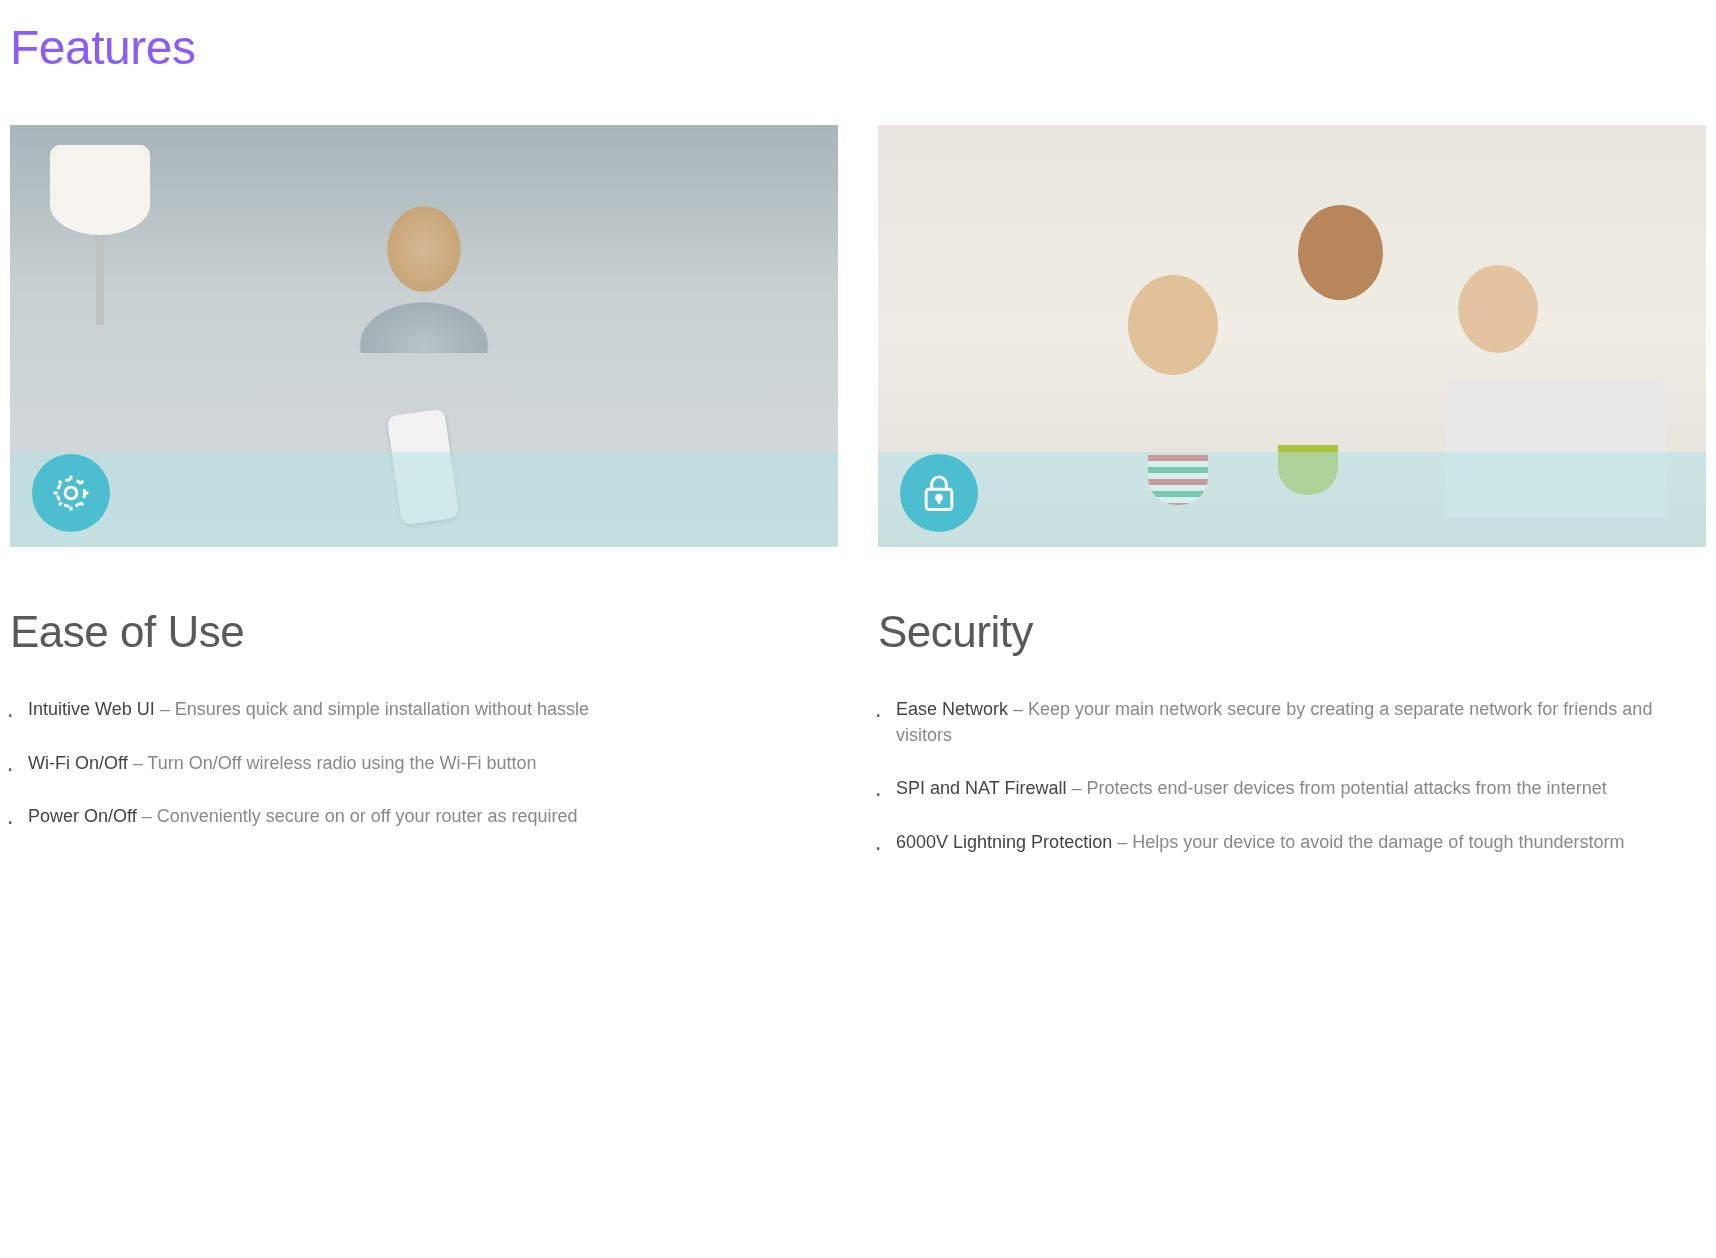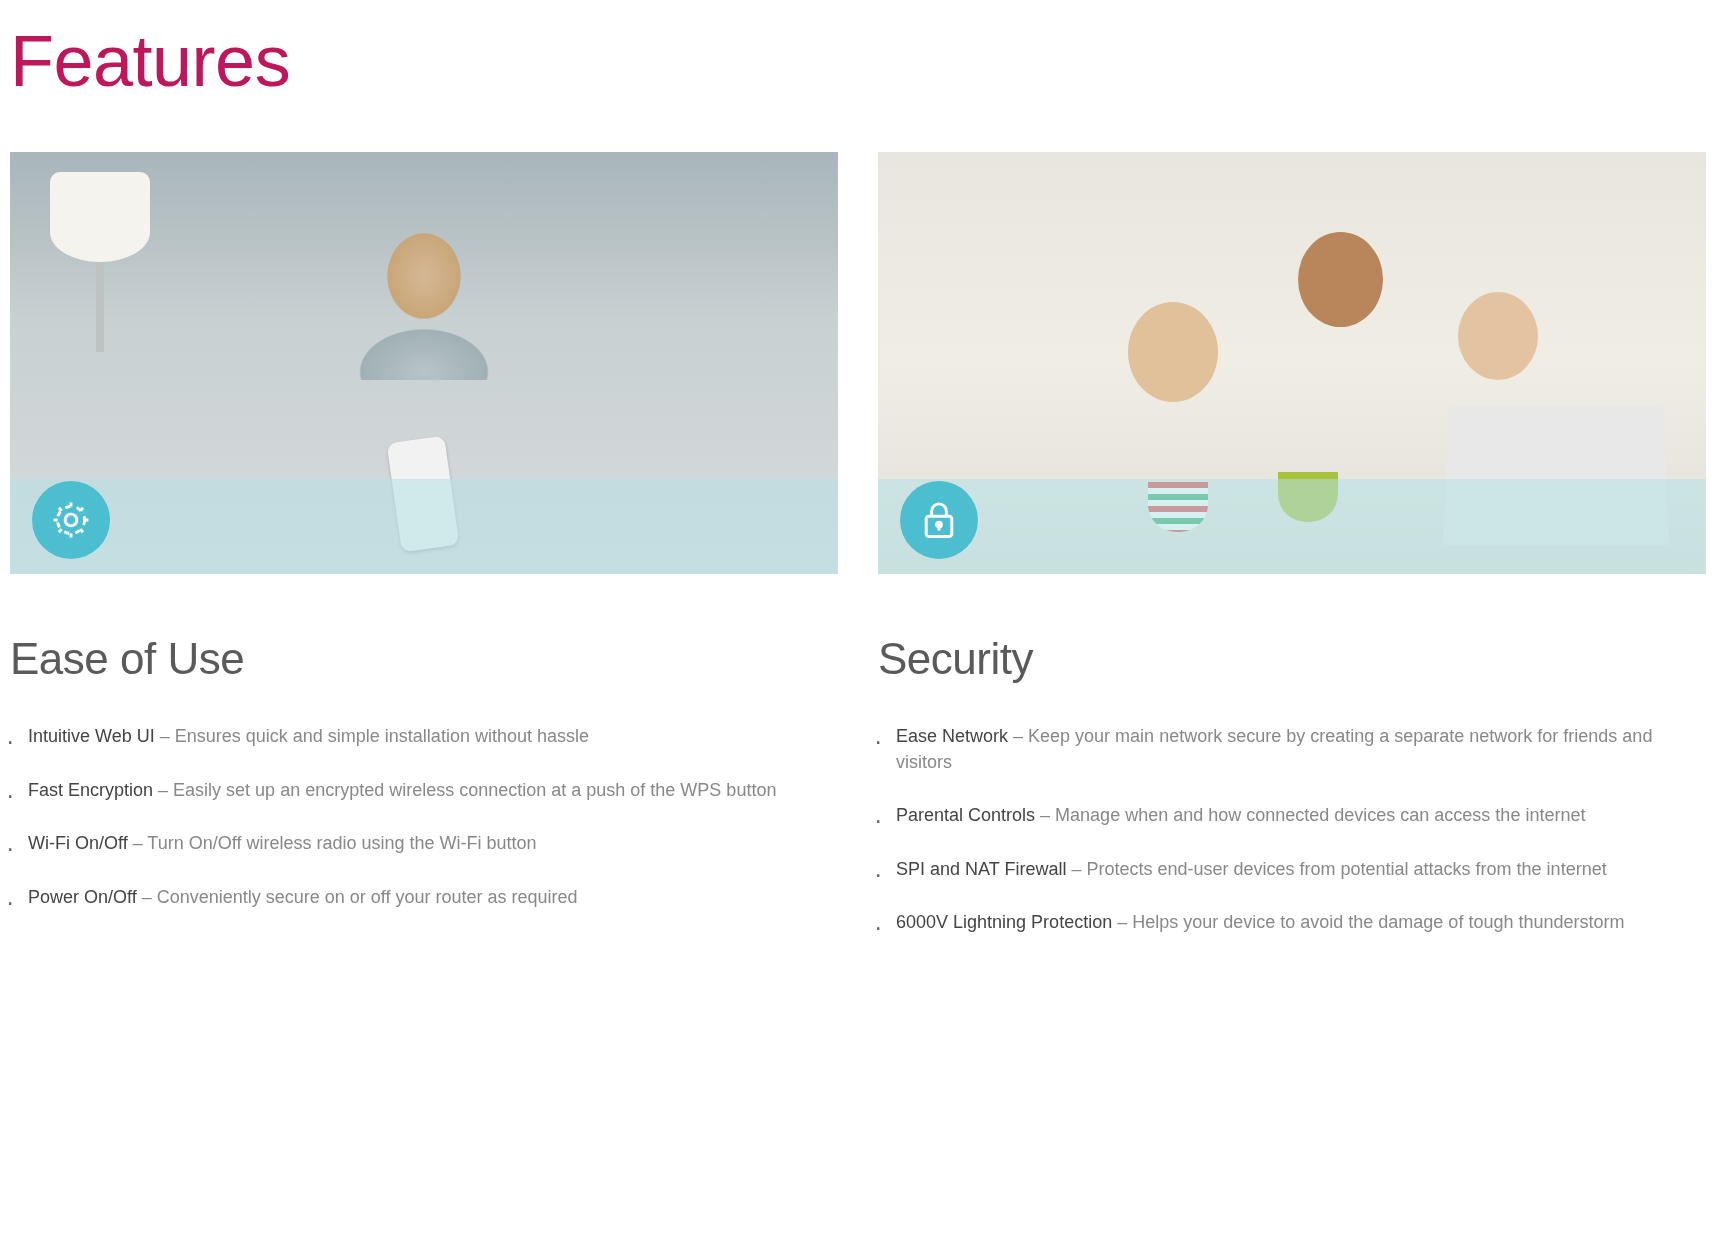--- a/index.html
+++ b/index.html
@@ -7,23 +7,23 @@
       padding: 0;
       box-sizing: border-box;
     }
     body {
       font-family: -apple-system, BlinkMacSystemFont, "Segoe UI", Helvetica, Arial, sans-serif;
       background: #ffffff;
       padding: 20px 10px;
       width: 1716px;
     }
     .page-title {
-      font-size: 72px;
+      font-size: 48px;
       font-weight: 300;
-      color: #be185d;
+      color: #8b5cf6;
       margin-bottom: 50px;
       letter-spacing: -0.5px;
     }
     .columns {
       display: flex;
       gap: 40px;
     }
     .column {
       flex: 1;
     }
@@ -194,21 +194,20 @@
           <circle cx="12" cy="12" r="3.2"></circle>
           <path d="M12 2.5v2.2M12 19.3v2.2M21.5 12h-2.2M4.7 12H2.5M18.6 5.4l-1.55 1.55M6.95 17.05 5.4 18.6M18.6 18.6l-1.55-1.55M6.95 6.95 5.4 5.4"></path>
           <path d="M12 2.5a9.5 9.5 0 0 1 0 19 9.5 9.5 0 0 1 0-19z" stroke="none"></path>
           <path d="M19.4 12a7.4 7.4 0 1 1-14.8 0 7.4 7.4 0 0 1 14.8 0z" stroke="#ffffff" stroke-width="1.6" fill="none" stroke-dasharray="2.8 3.5"></path>
         </svg>
       </div>
     </div>
     <h2 class="feature-heading">Ease of Use</h2>
     <ul class="feature-list">
       <li class="feature-item"><span class="term">Intuitive Web UI</span><span> – Ensures quick and simple installation without hassle</span></li>
-      <li class="feature-item"><span class="term">Fast Encryption</span><span> – Easily set up an encrypted wireless connection at a push of the WPS button</span></li>
       <li class="feature-item"><span class="term">Wi-Fi On/Off</span><span> – Turn On/Off wireless radio using the Wi-Fi button</span></li>
       <li class="feature-item"><span class="term">Power On/Off</span><span> – Conveniently secure on or off your router as required</span></li>
     </ul>
   </div>
 
   <div class="column">
     <div class="feature-image right-img">
       <div class="group">
         <div class="head h1"></div>
         <div class="head h2"></div>
@@ -223,19 +222,18 @@
           <rect x="5" y="10" width="14" height="11" rx="1.5"></rect>
           <path d="M8 10V7.2a4 4 0 0 1 8 0V10"></path>
           <circle cx="12" cy="14.5" r="1.3" fill="#ffffff"></circle>
           <path d="M12 15.6v2.2" stroke-width="1.6"></path>
         </svg>
       </div>
     </div>
     <h2 class="feature-heading">Security</h2>
     <ul class="feature-list">
       <li class="feature-item"><span class="term">Ease Network</span><span> – Keep your main network secure by creating a separate network for friends and visitors</span></li>
-      <li class="feature-item"><span class="term">Parental Controls</span><span> – Manage when and how connected devices can access the internet</span></li>
       <li class="feature-item"><span class="term">SPI and NAT Firewall</span><span> – Protects end-user devices from potential attacks from the internet</span></li>
       <li class="feature-item"><span class="term">6000V Lightning Protection</span><span> – Helps your device to avoid the damage of tough thunderstorm</span></li>
     </ul>
   </div>
 
 </div>
 
 </body></html>

